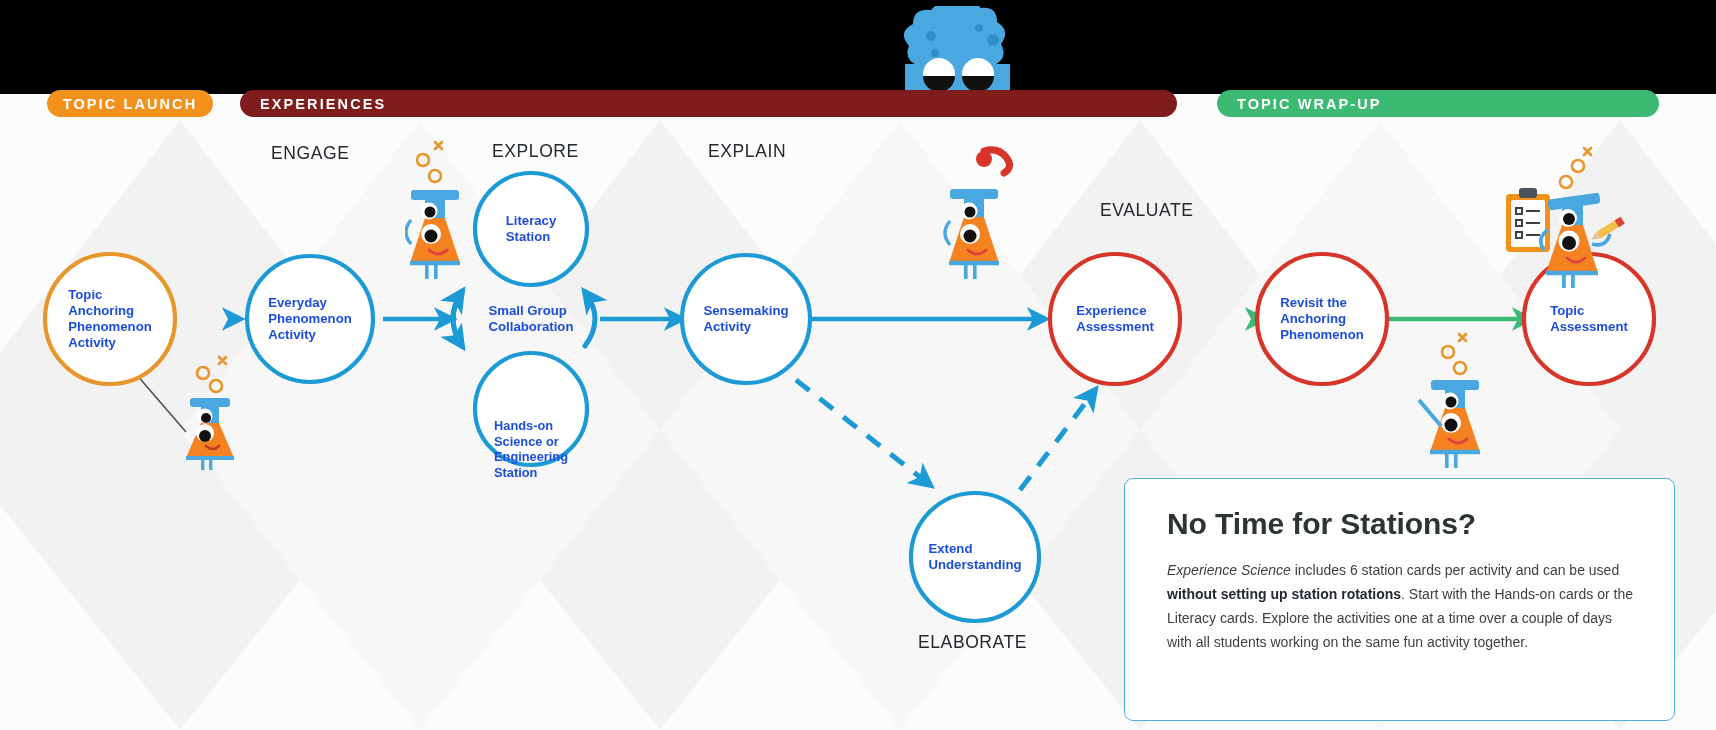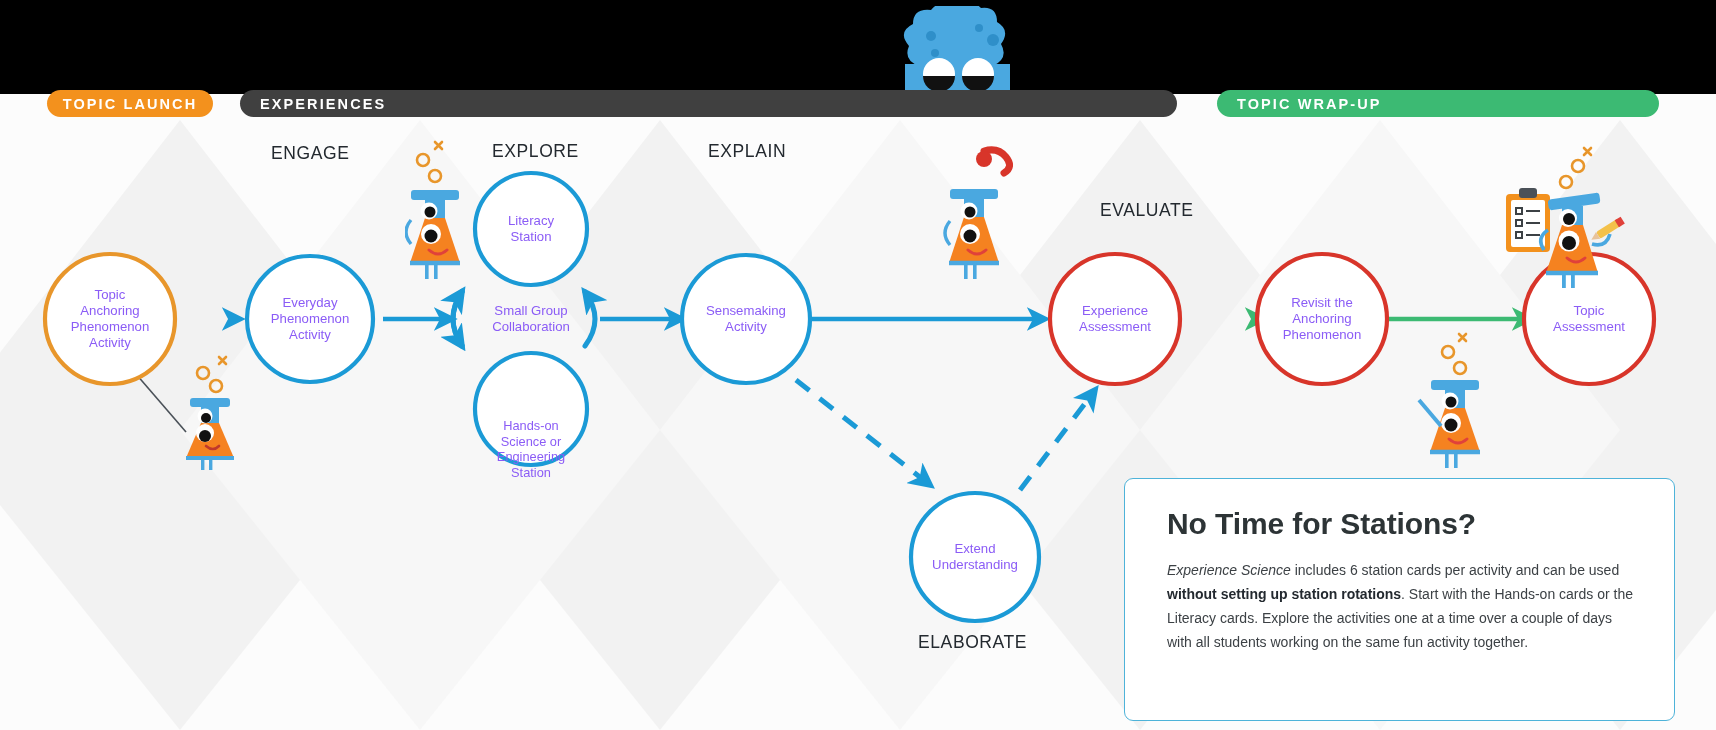--- a/index.html
+++ b/index.html
@@ -54,25 +54,25 @@
     z-index: 8;
   }
 
   
   .diagram { position: absolute; left: 0; top: 0; z-index: 6; }
 
   
   .node-text {
     position: absolute;
     z-index: 9;
-    text-align: center;
+    text-align: left;
     font-size: 13.2px;
-    font-weight: 400;
+    font-weight: 700;
     line-height: 1.22;
-    color: #8b5cf6;
+    color: #1d4ed8;
     white-space: pre-line;
     transform: translate(-50%, -50%);
     pointer-events: none;
   }
   .node-text.small { font-size: 12.8px; margin-top: 40px; }
 
   
   .callout {
     position: absolute;
     left: 1124px; top: 478px;
@@ -330,21 +330,21 @@
       <circle cx="64" cy="68" r="16" fill="#ffffff"></circle>
       <circle cx="103" cy="68" r="16" fill="#ffffff"></circle>
       <path d="M48 70 a16 16 0 0 0 32 0 z" fill="#111"></path>
       <path d="M87 70 a16 16 0 0 0 32 0 z" fill="#111"></path>
       <rect x="50" y="86" width="7" height="16" rx="2" fill="#ffffff"></rect>
       <rect x="118" y="86" width="7" height="16" rx="2" fill="#ffffff"></rect>
     </svg>
   </div>
 
   <div class="banner launch" style="background:#f3911d">TOPIC LAUNCH</div>
-  <div class="banner experiences" style="background:#404040">EXPERIENCES</div>
+  <div class="banner experiences" style="background:#7f1d1d">EXPERIENCES</div>
   <div class="banner wrapup" style="background:#3cba73">TOPIC WRAP-UP</div>
 
   <div class="stage-label" style="left:271px; top:143px;">ENGAGE</div>
   <div class="stage-label" style="left:492px; top:141px;">EXPLORE</div>
   <div class="stage-label" style="left:708px; top:141px;">EXPLAIN</div>
   <div class="stage-label" style="left:1100px; top:158px;margin-top:42px;">EVALUATE</div>
   <div class="stage-label" style="left:918px; top:632px;">ELABORATE</div>
 
   <div class="callout">
     <h2>No Time for Stations?</h2>

